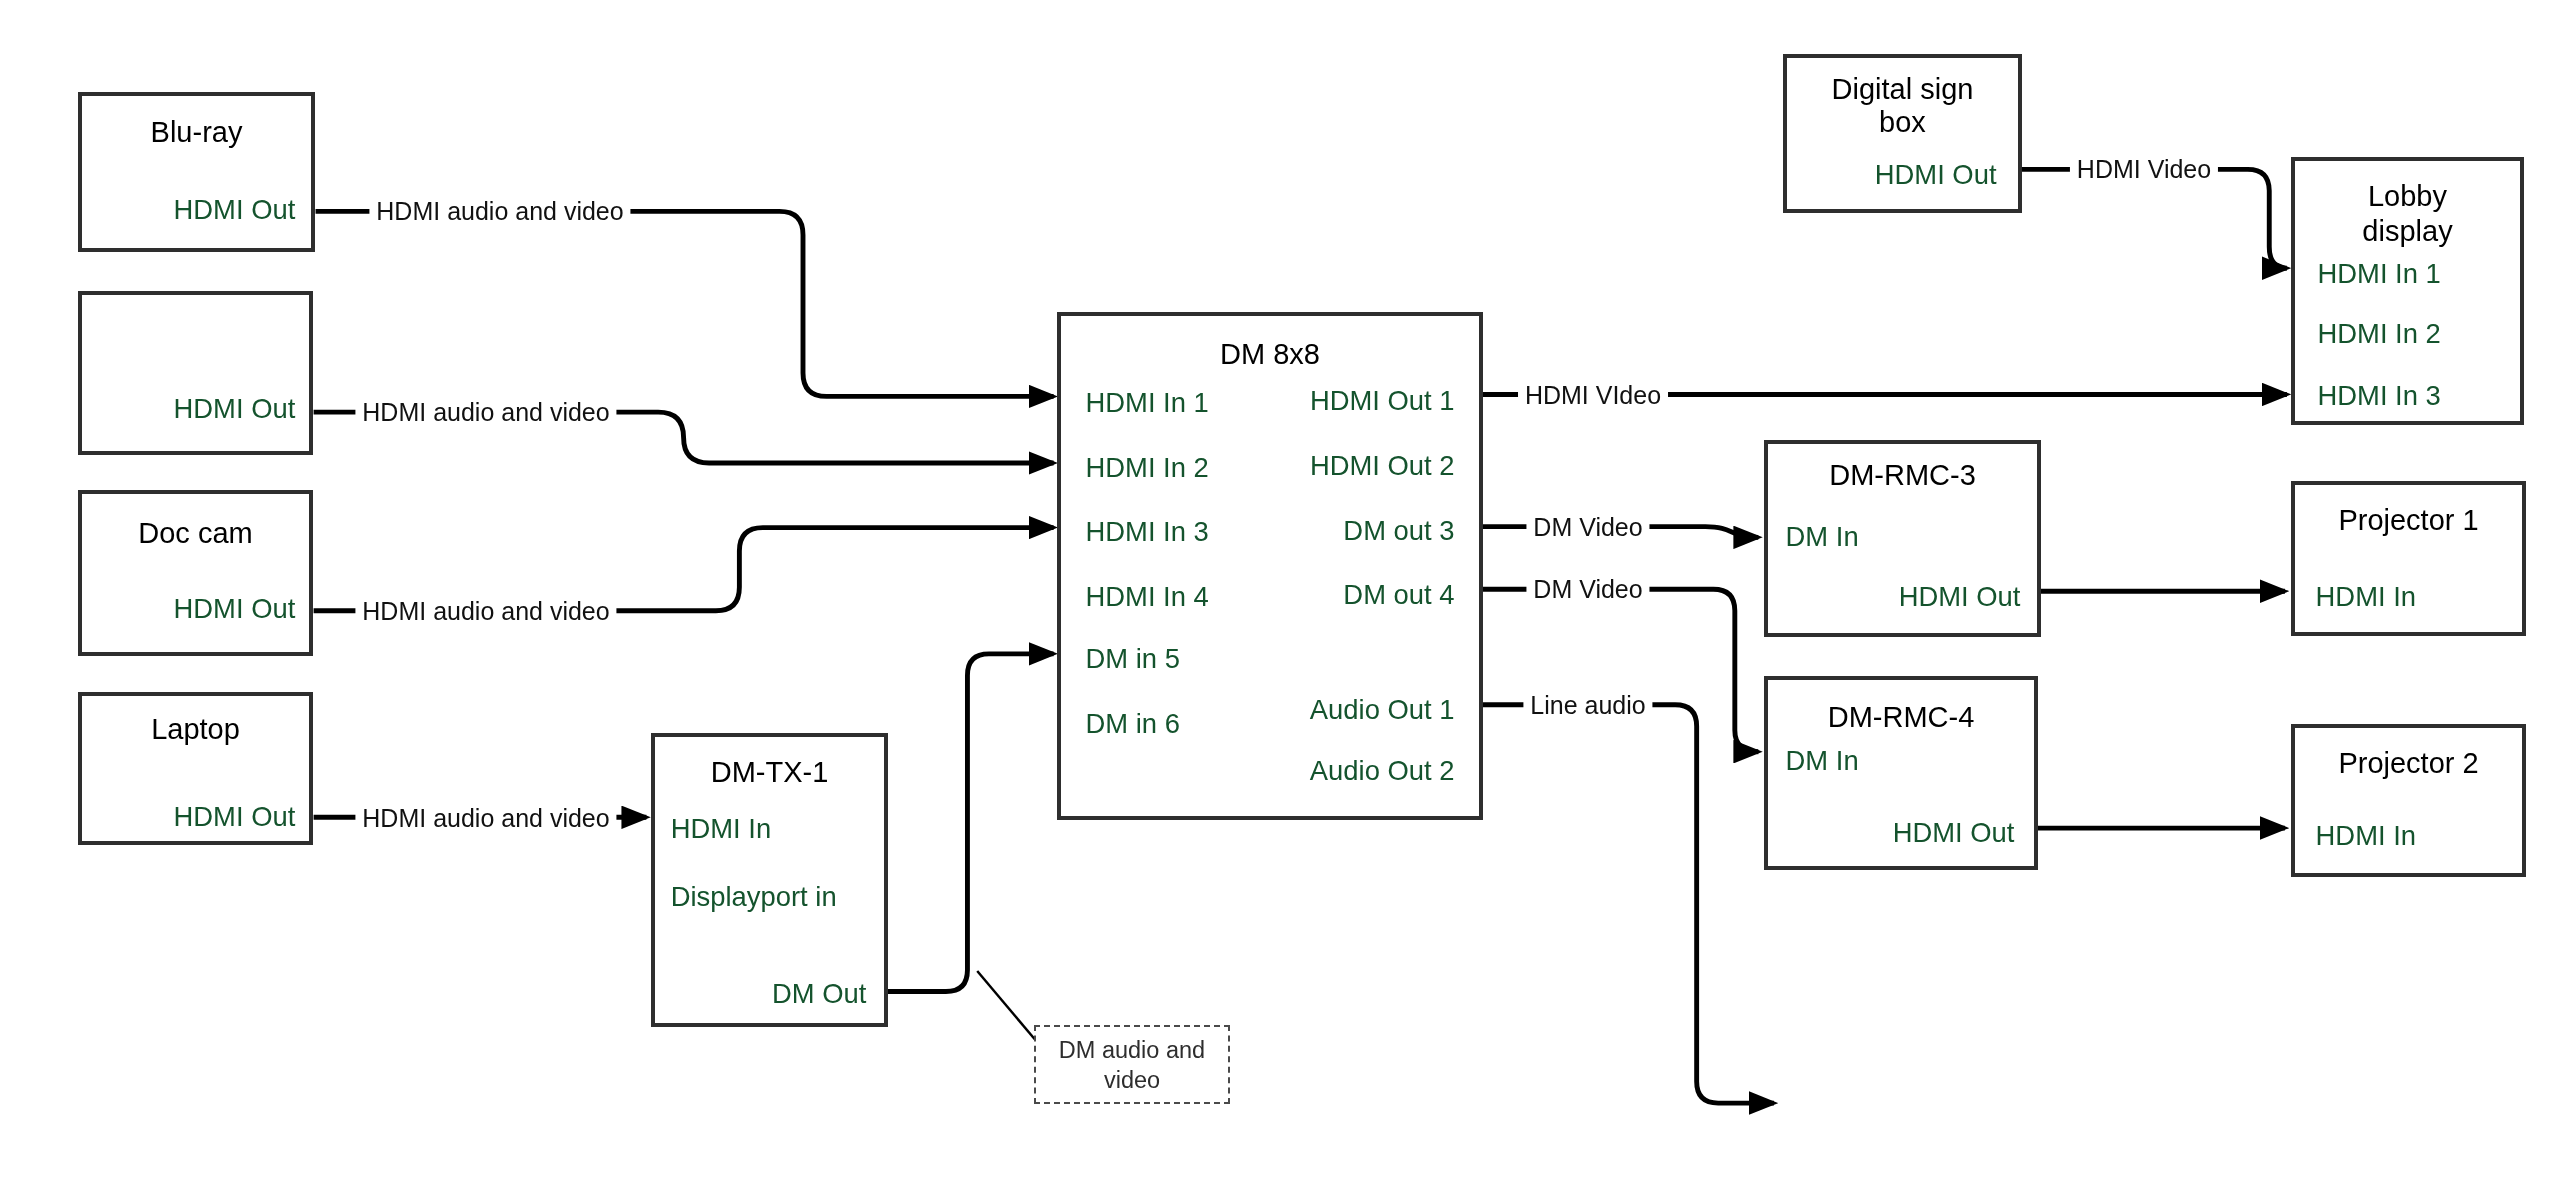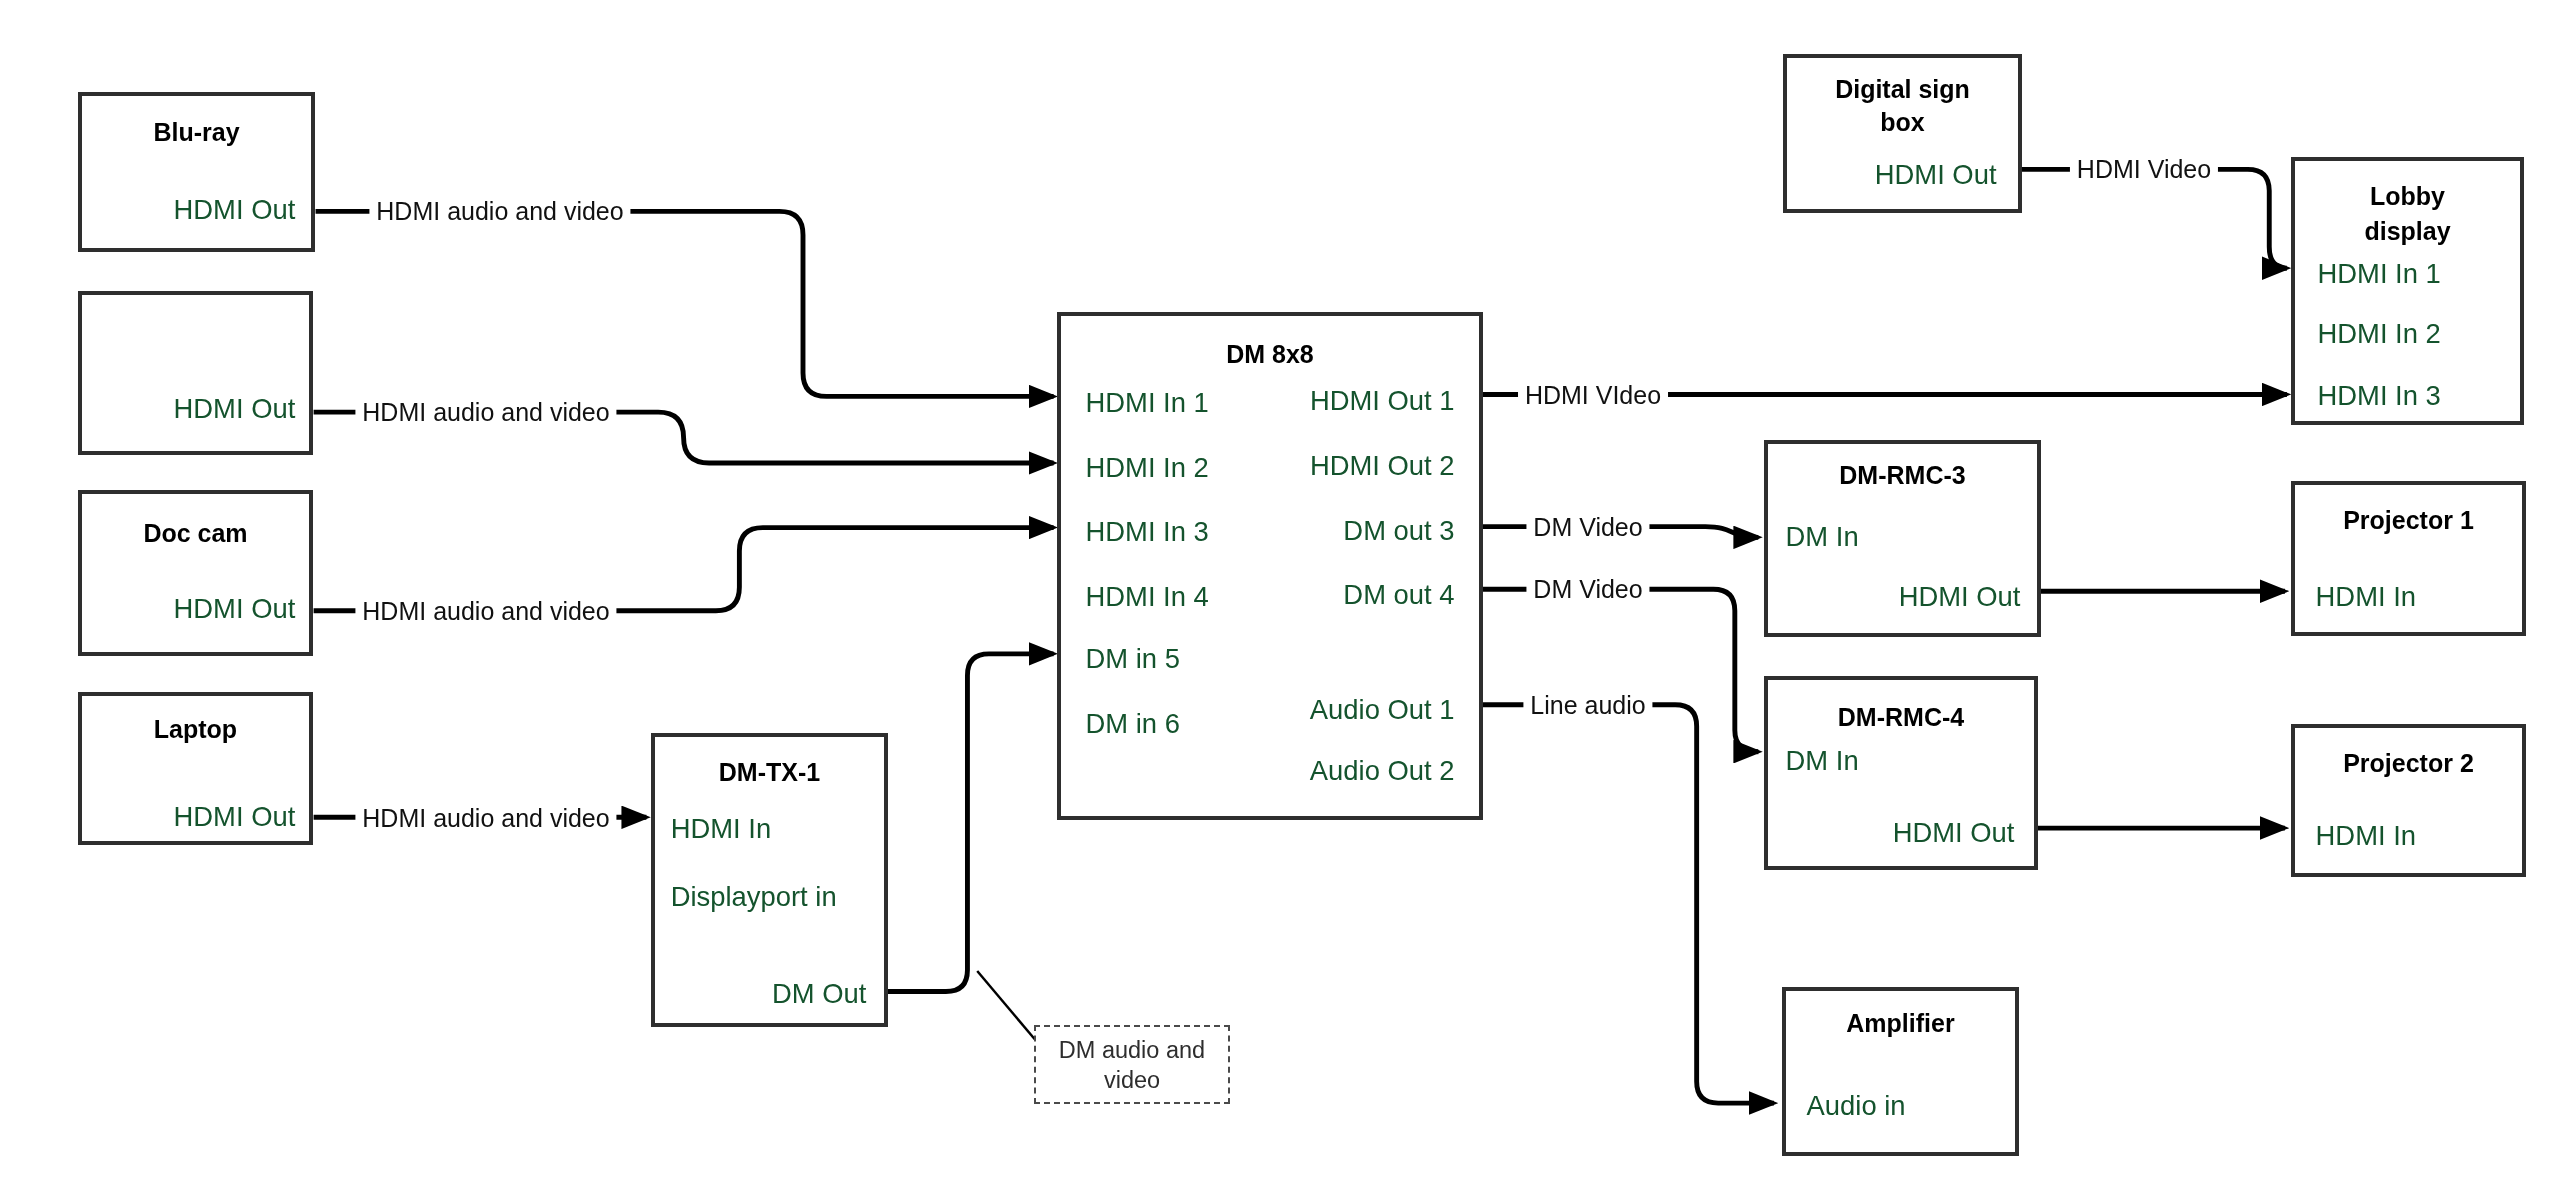--- a/index.html
+++ b/index.html
@@ -6,21 +6,21 @@
   #canvas{
     position:relative;width:2576px;height:1201px;background:#ffffff;overflow:hidden;
     font-family:"Liberation Sans","DejaVu Sans",sans-serif;color:#000;
   }
   #wires{position:absolute;left:0;top:0;z-index:1;}
   .node{
     position:absolute;box-sizing:border-box;border:4.9px solid #2e2e2e;background:#ffffff;z-index:2;
   }
   .title{
     position:absolute;left:0;right:0;text-align:center;
-    font-weight:bold;font-size:25px;line-height:35px;color:#000;
+    font-weight:normal;font-size:29px;line-height:35px;color:#000;
   }
   .title.sm{line-height:33px;}
   .port{
     position:absolute;font-size:27.4px;line-height:29px;white-space:nowrap;
     transform:translateY(-50%);color:#14532d;
   }
   .elabel{
     position:absolute;transform:translate(-50%,-50%);background:#ffffff;
     padding:0 6.9px;font-size:25px;line-height:29px;white-space:nowrap;color:#111;z-index:3;
   }
@@ -127,24 +127,20 @@
     <div class="title" style="top:19.6px;">DM-RMC-4</div>
     <div class="port" style="top:80px;left:17.6px;">DM In</div>
     <div class="port" style="top:152px;right:19.6px;">HDMI Out</div>
   </div>
 
   <div class="node" style="left:2291px;top:724px;width:235px;height:153px;">
     <div class="title" style="top:17.6px;">Projector 2</div>
     <div class="port" style="top:107px;left:20.6px;">HDMI In</div>
   </div>
 
-  <div class="node" style="left:1782px;top:987px;width:237px;height:169px;">
-    <div class="title" style="top:14.7px;">Amplifier</div>
-    <div class="port" style="top:114px;left:20.6px;">Audio in</div>
-  </div>
 
   <div class="elabel" style="left:500px;top:211px;">HDMI audio and video</div>
   <div class="elabel" style="left:486px;top:412px;">HDMI audio and video</div>
   <div class="elabel" style="left:486px;top:611px;">HDMI audio and video</div>
   <div class="elabel" style="left:486px;top:818px;">HDMI audio and video</div>
   <div class="elabel" style="left:1593px;top:395px;">HDMI VIdeo</div>
   <div class="elabel" style="left:1588px;top:527px;">DM Video</div>
   <div class="elabel" style="left:1588px;top:589px;">DM Video</div>
   <div class="elabel" style="left:1588px;top:705px;">Line audio</div>
   <div class="elabel" style="left:2144px;top:169px;">HDMI Video</div>

